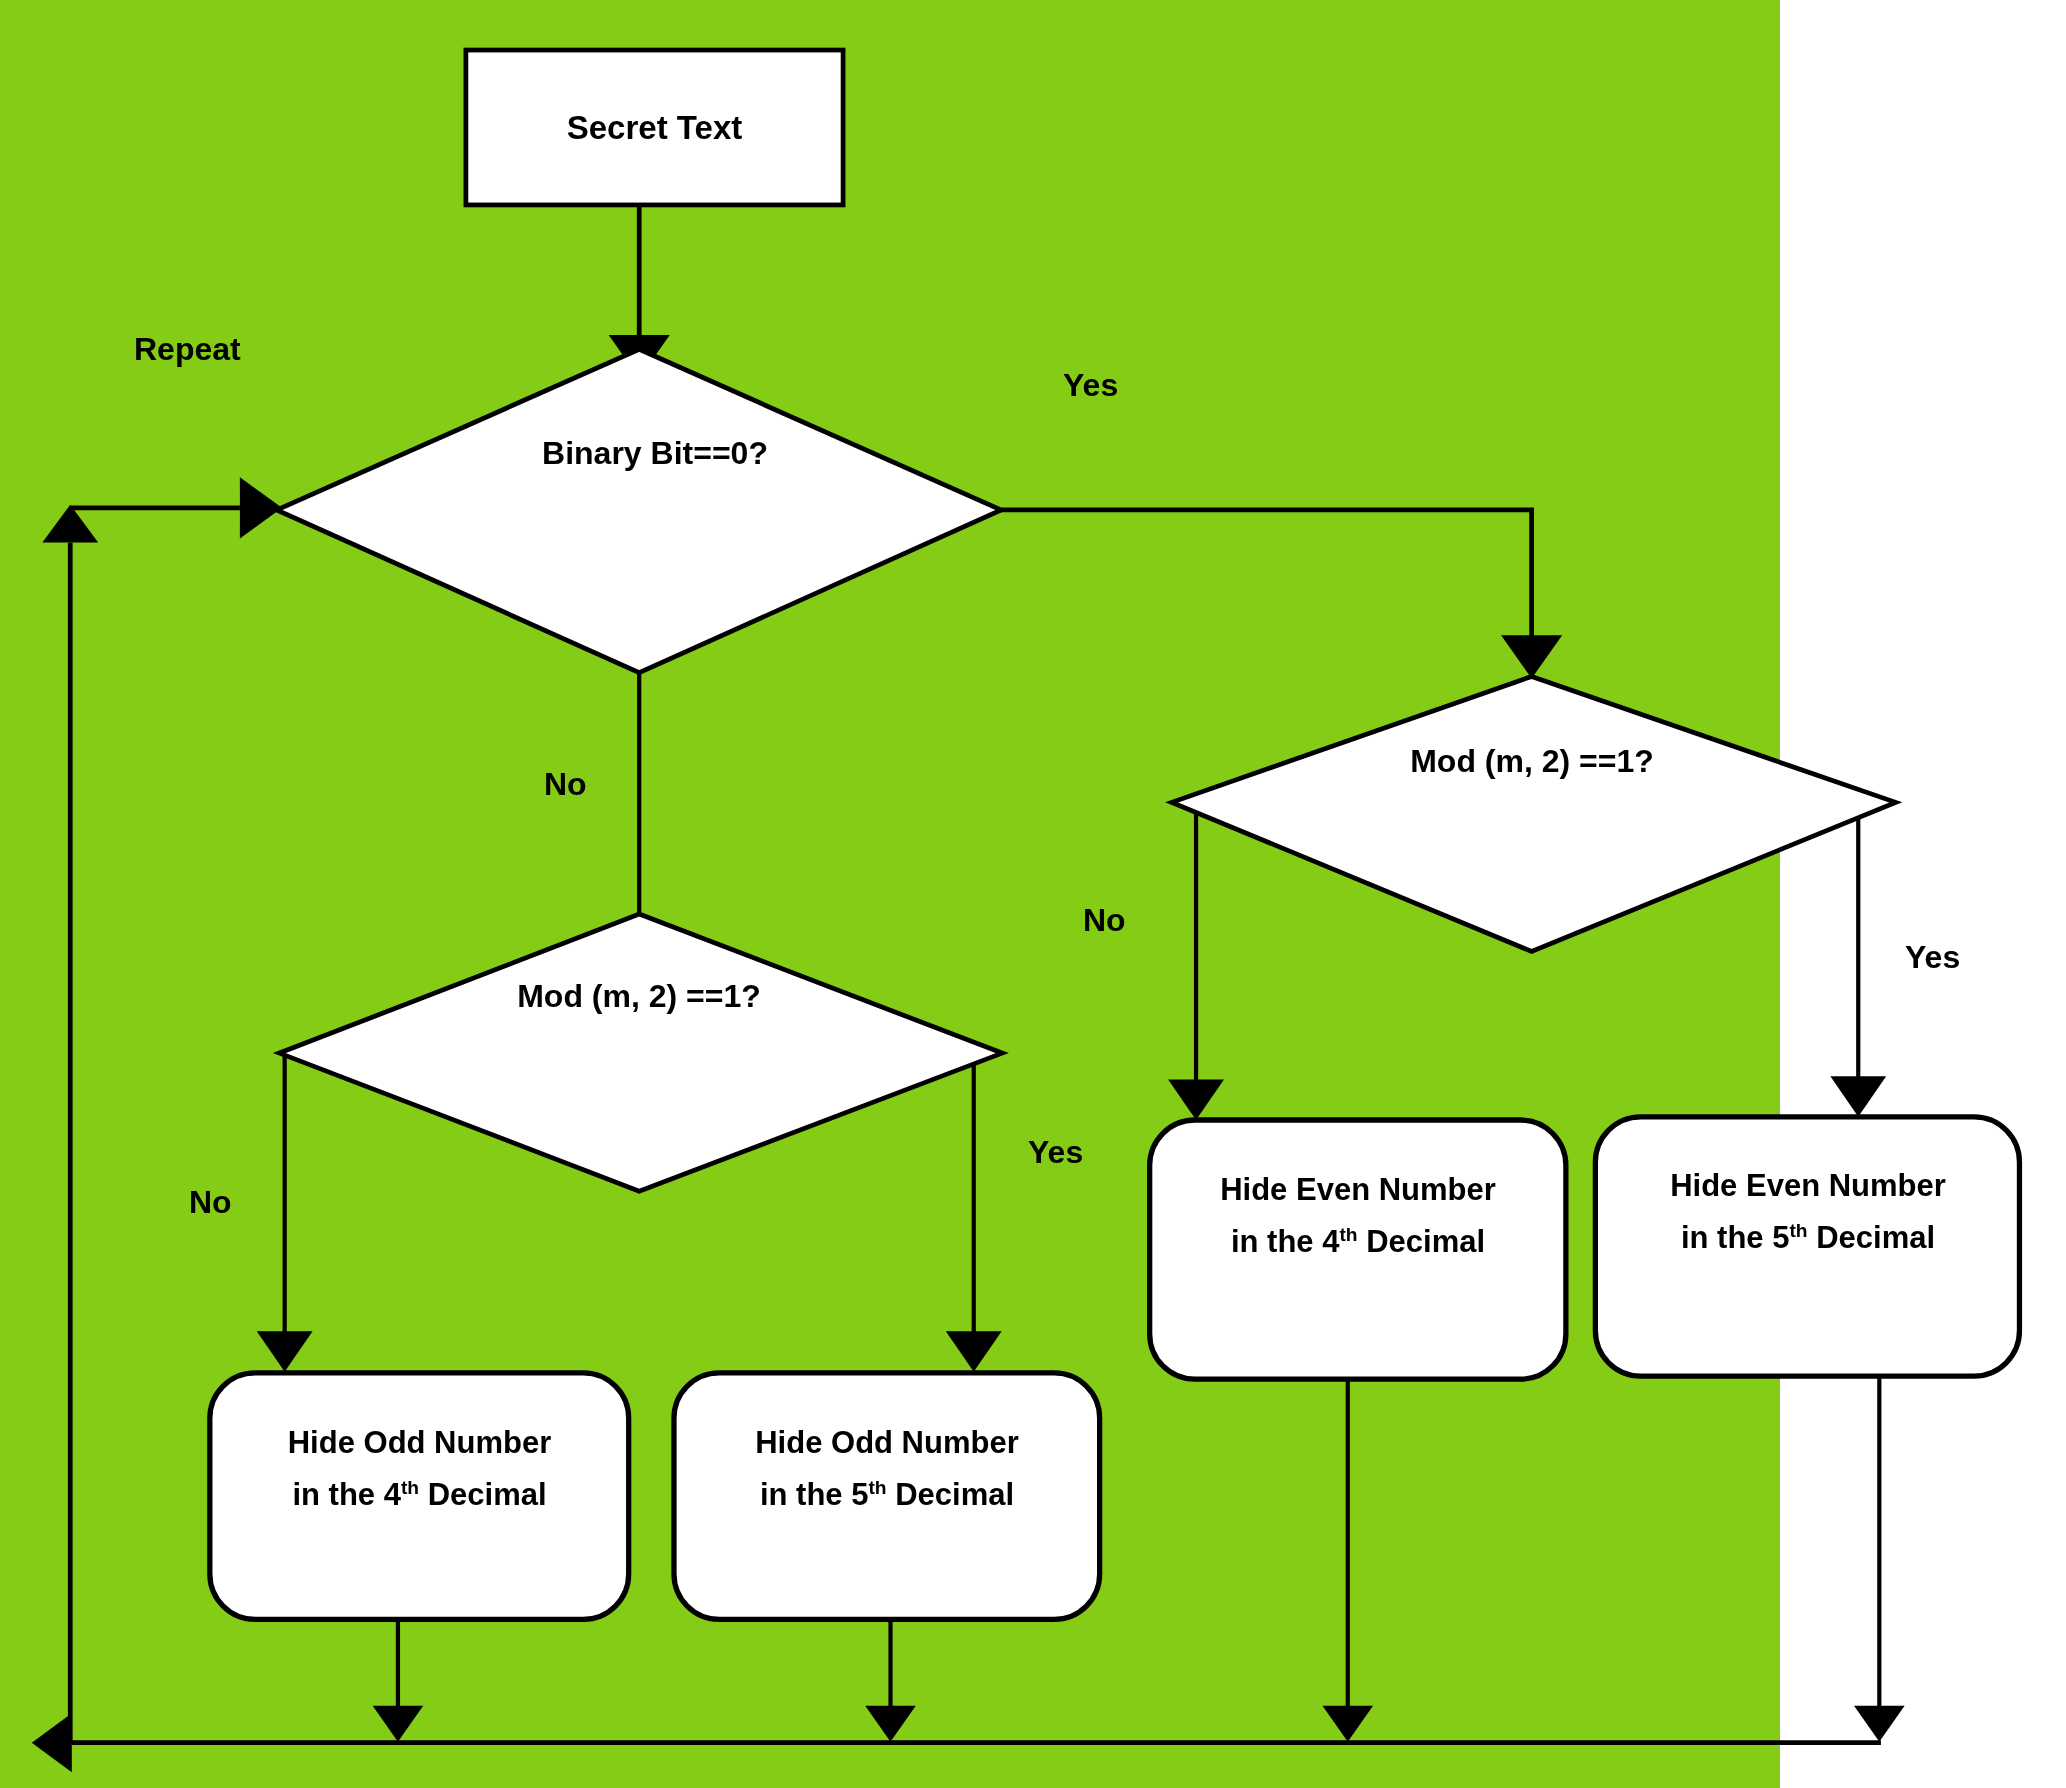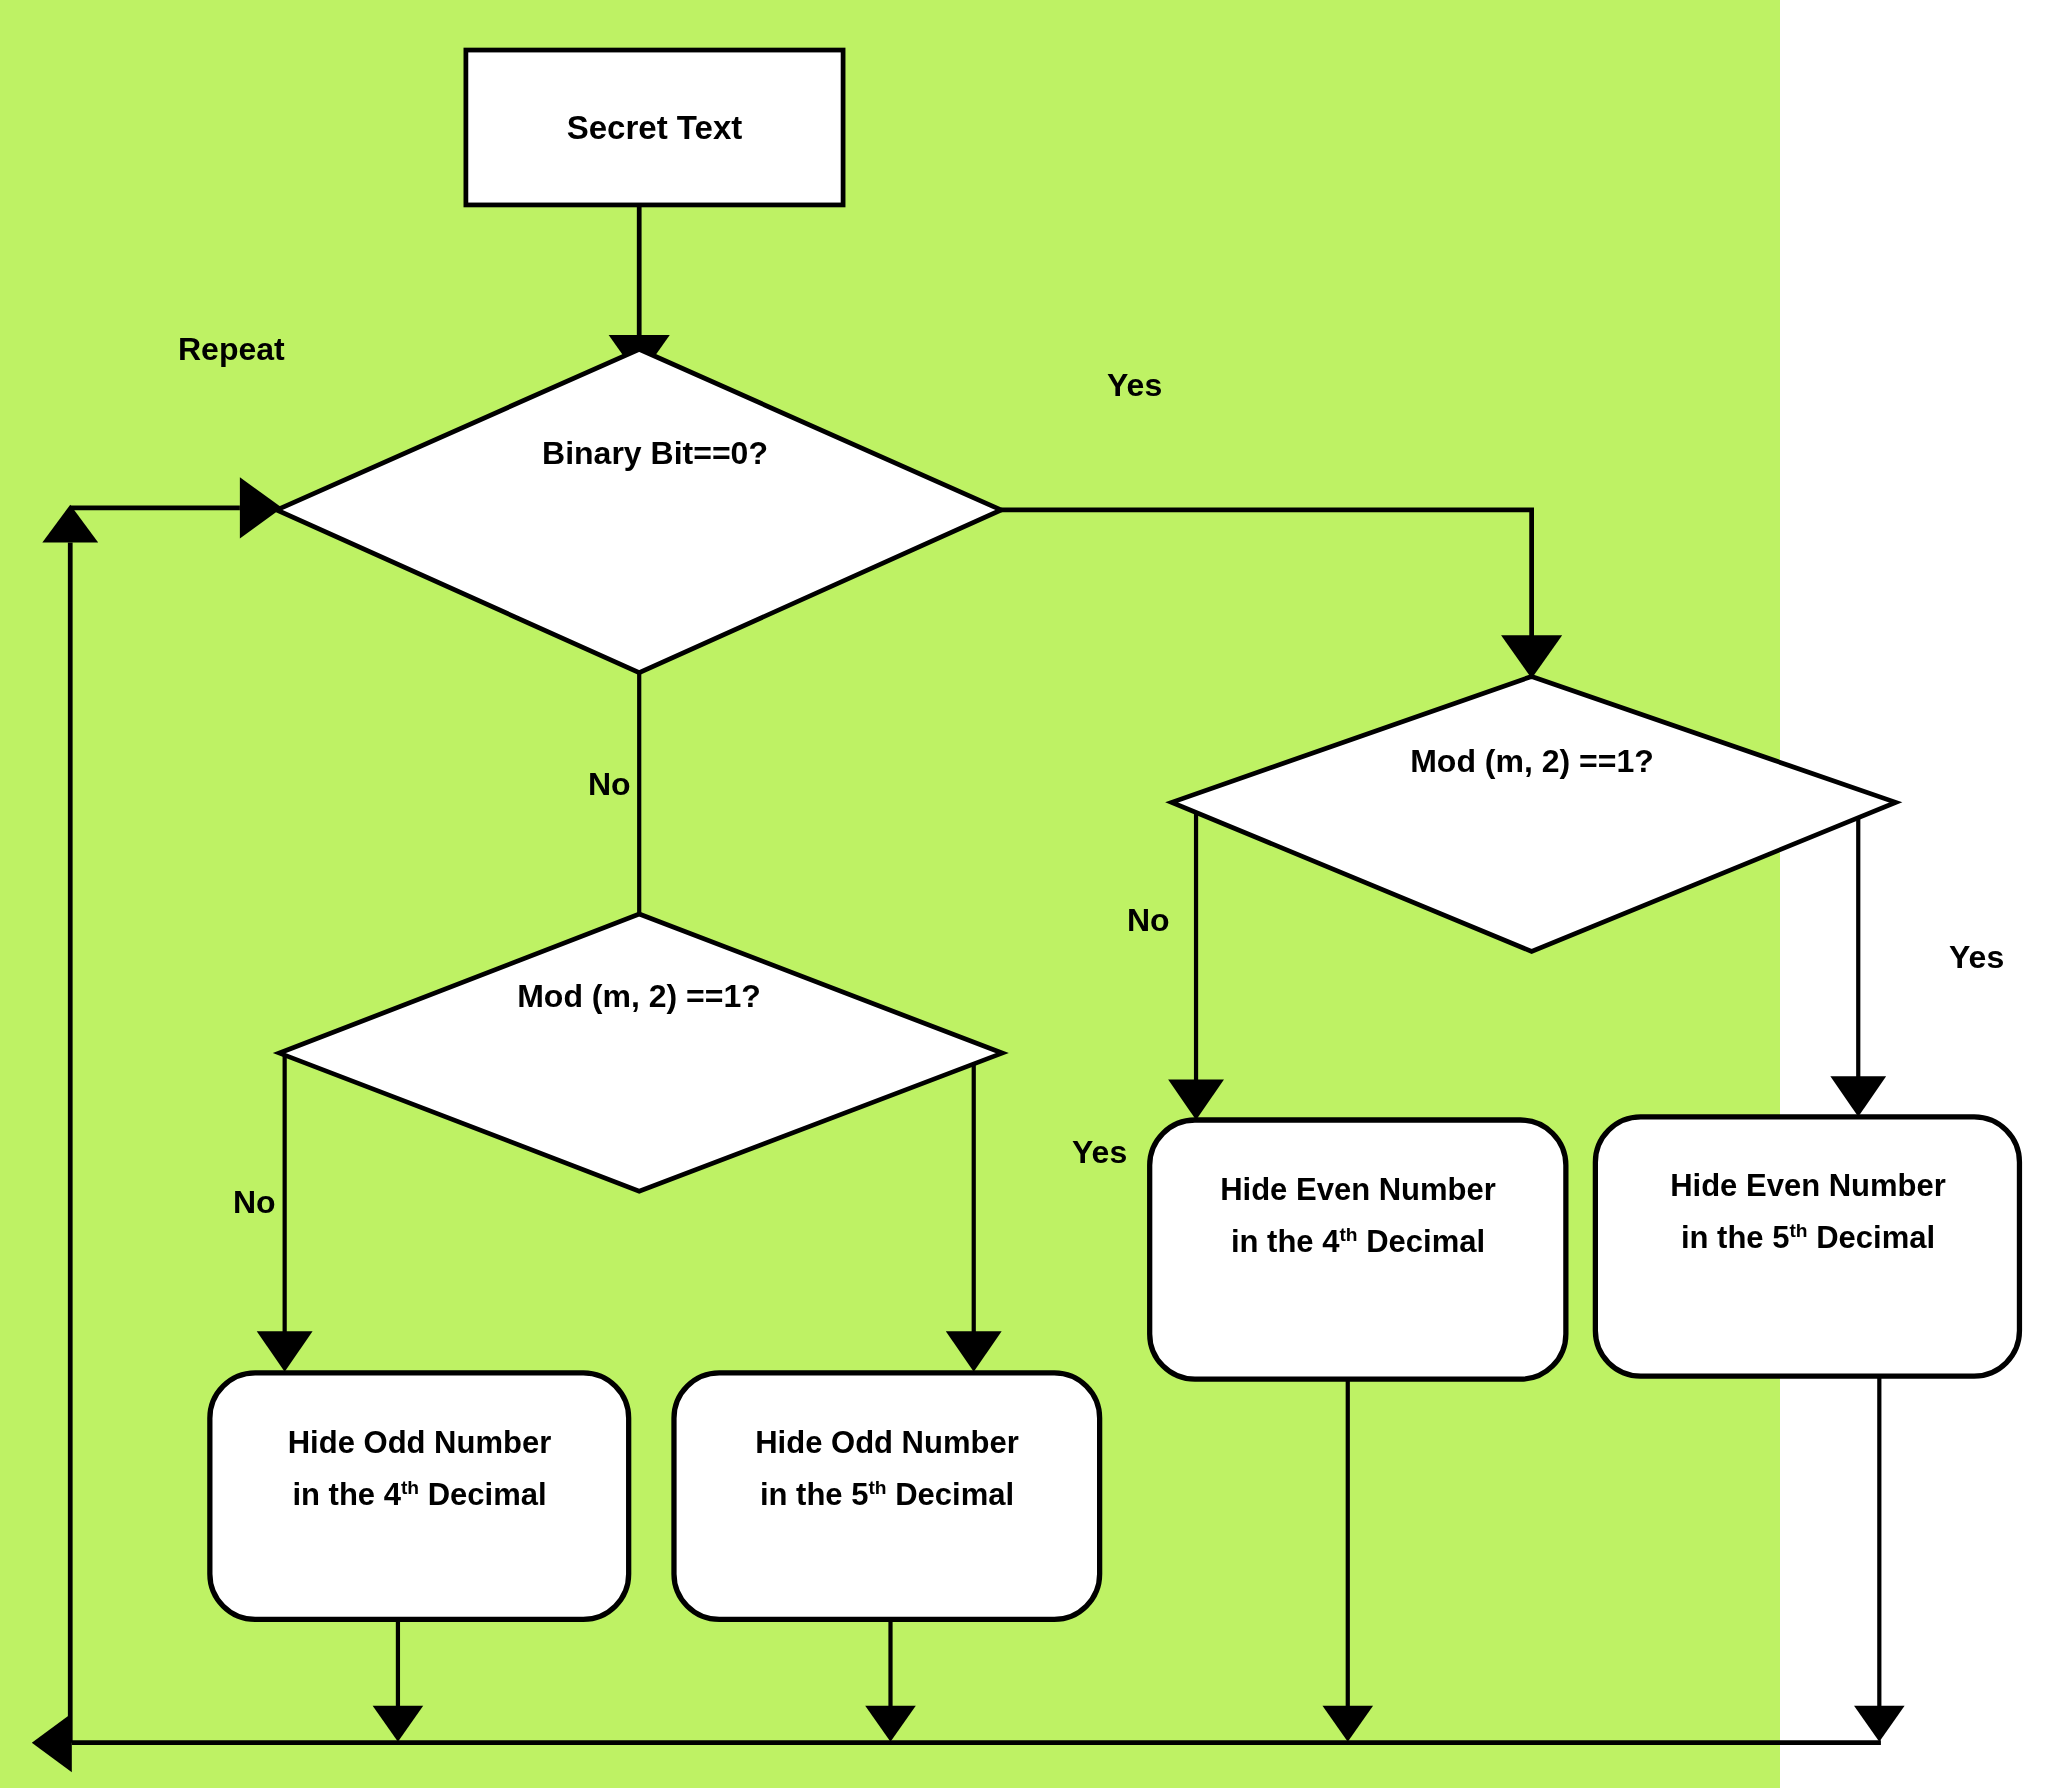--- a/index.html
+++ b/index.html
@@ -11,21 +11,21 @@
   body {
     width: 2066px;
     height: 1788px;
     font-family: "Liberation Sans", sans-serif;
     overflow: hidden;
   }
   #flowchart-root {
     position: relative;
     width: 1780px;
     height: 1788px;
-    background: #bef264;
+    background: #84cc16;
   }
   svg.fc-canvas {
     position: absolute;
     top: 0;
     left: 0;
     width: 2066px;
     height: 1788px;
     display: block;
   }
   .node-shape {
@@ -68,21 +68,20 @@
     color: #000000;
     font-weight: bold;
   }
   .node-text .line {
     display: block;
     white-space: nowrap;
   }
   .edge-label {
     font-weight: bold;
     font-size: 32px;
-    margin-left: 44px;
   }
   .diamond-text {
     font-weight: bold;
     font-size: 32px;
   }
   .sup {
     font-size: 0.62em;
     vertical-align: super;
     line-height: 0;
   }

